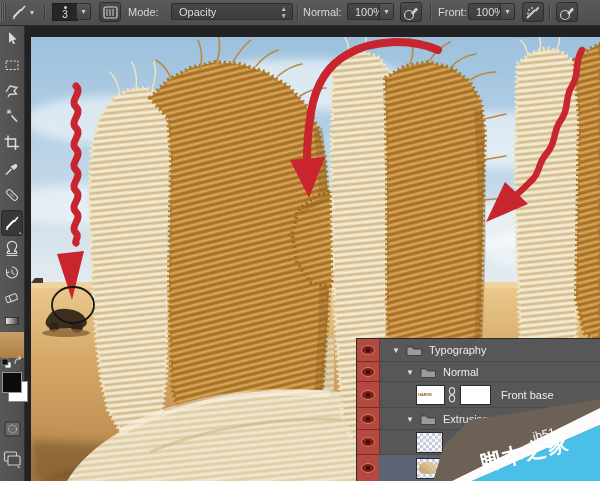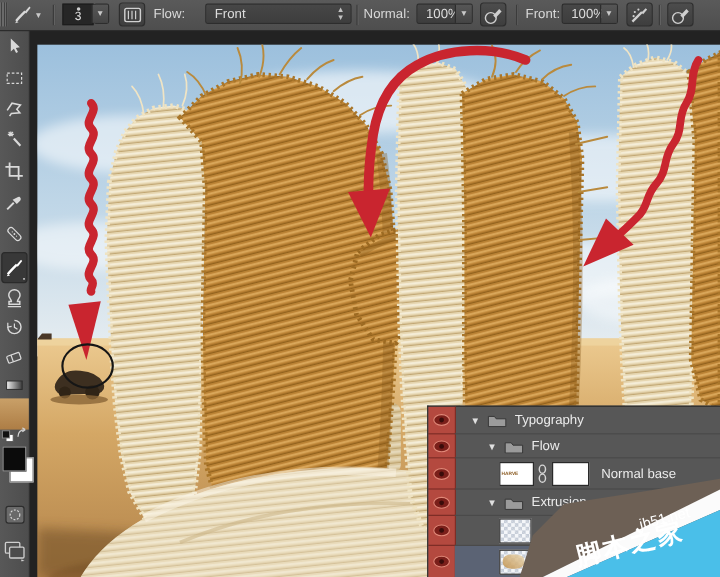--- a/index.html
+++ b/index.html
@@ -232,23 +232,23 @@
     <div class="ob-arrowbtn">▼</div>
   </div>
   <div class="ob-btn" style="left:99px">
     <svg width="20" height="18">
       <rect x="3" y="3" width="13" height="11" rx="1.5" fill="none" stroke="#d0d0d0" stroke-width="1.2"></rect>
       <line x1="6" y1="5" x2="6" y2="12" stroke="#d0d0d0"></line>
           <line x1="9" y1="5" x2="9" y2="12" stroke="#d0d0d0"></line>
       <line x1="12" y1="5" x2="12" y2="12" stroke="#d0d0d0"></line>
     </svg>
   </div>
-  <div class="ob-label" style="left:128px">Flow:</div>
+  <div class="ob-label" style="left:128px">Mode:</div>
   <div class="ob-drop" style="left:171px;width:122px">
-    <div class="val">Front</div>
+    <div class="val">Opacity</div>
     <div class="ob-updown">▲<br>▼</div>
   </div>
   <div class="ob-sep" style="left:297px"></div>
   <div class="ob-label" style="left:303px">Normal:</div>
   <div class="ob-drop" style="left:347px;width:47px">
     <div class="val">100%</div>
     <div class="ob-arrowbtn">▼</div>
   </div>
   <div class="ob-btn" style="left:400px">
     <svg width="20" height="18">
@@ -430,33 +430,33 @@
       <path d="M1,3 h5 l1.5,2 h8 v6.5 h-14.5 z" fill="#9b9b9b" stroke="#343434" stroke-width="0.8"></path>
         </svg>
     <span class="lname" style="left:50px;top:5px">Typography</span>
   </div>
 
   <div class="lrow" style="top:23px;height:20px">
     <span class="disc" style="left:27px;top:6px">▼</span>
     <svg class="folder" style="left:41px;top:4px" width="17" height="12">
       <path d="M1,3 h5 l1.5,2 h8 v6.5 h-14.5 z" fill="#9b9b9b" stroke="#343434" stroke-width="0.8"></path>
         </svg>
-    <span class="lname" style="left:64px;top:4px">Flow</span>
+    <span class="lname" style="left:64px;top:4px">Normal</span>
   </div>
 
   <div class="lrow" style="top:43px;height:26px">
     <div class="thumb" style="left:37px;top:3px;width:29px;height:20px">
       <span class="thumbtext">HARVE</span>
     </div>
     <svg style="position:absolute;left:68px;top:4px" width="10" height="18">
       <ellipse cx="5" cy="5" rx="2.6" ry="3.4" fill="none" stroke="#d6d6d6" stroke-width="1.2"></ellipse>
       <ellipse cx="5" cy="12.5" rx="2.6" ry="3.4" fill="none" stroke="#d6d6d6" stroke-width="1.2"></ellipse>
     </svg>
     <div class="thumb" style="left:81px;top:3px;width:31px;height:20px"></div>
-    <span class="lname" style="left:122px;top:7px">Normal base</span>
+    <span class="lname" style="left:122px;top:7px">Front base</span>
   </div>
 
   <div class="lrow" style="top:69px;height:22px">
     <span class="disc" style="left:27px;top:7px">▼</span>
     <svg class="folder" style="left:41px;top:5px" width="17" height="12">
       <path d="M1,3 h5 l1.5,2 h8 v6.5 h-14.5 z" fill="#9b9b9b" stroke="#343434" stroke-width="0.8"></path>
         </svg>
     <span class="lname" style="left:64px;top:5px">Extrusion</span>
   </div>
 

